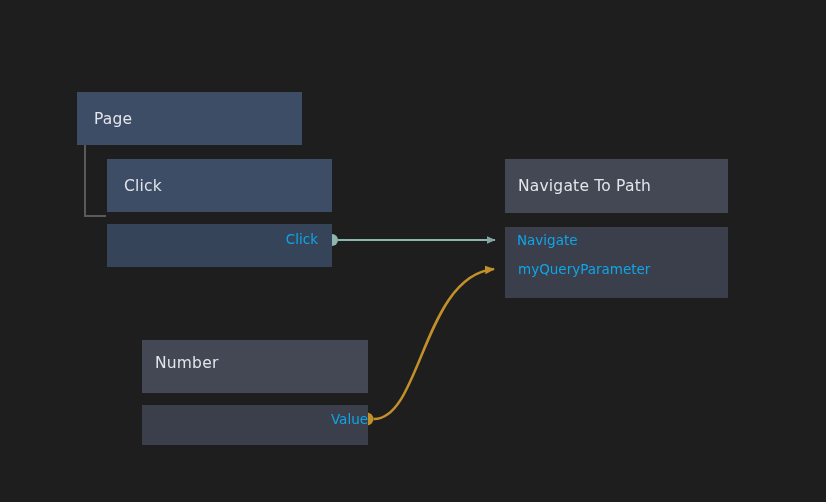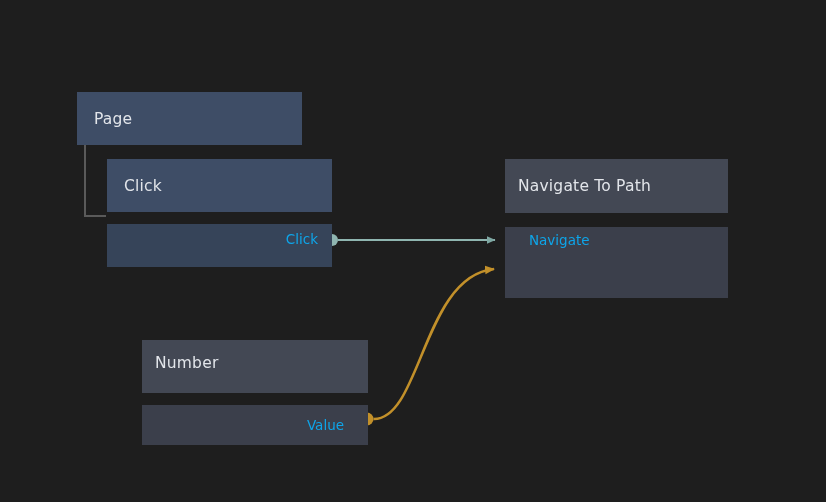--- a/index.html
+++ b/index.html
@@ -121,30 +121,33 @@
         <span class="port-label">Click</span>
       </div>
     </div>
   </div>
 
   <div class="node node-slate" style="left:505px; top:159px; width:223px; height:139px;text-align:right;">
     <div class="node-header" style="height:54px; padding:0 0 0 13px;">
       <span class="node-title">Navigate To Path</span>
     </div>
     <div class="node-body" style="height:85px;">
-      <div class="port-row in" style="height:26px; padding:0 0 0 24px; margin-top:14px;">
+      <div class="port-row in" style="height:26px; padding:0 0 0 12px; margin-top:14px;">
         <span class="port-label">Navigate</span>
+      </div>
+      <div class="port-row in" style="height:26px; padding:0 0 0 13px; margin-top:3px;">
+        <span class="port-label">myQueryParameter</span>
       </div>
     </div>
   </div>
 
   <div class="node node-slate" style="left:142px; top:340px; width:226px; height:105px;">
     <div class="node-header" style="height:53px; padding:0 0 8px 13px;">
       <span class="node-title">Number</span>
     </div>
     <div class="node-body" style="height:52px;">
-      <div class="port-row out" style="height:28px; padding:0 24px 0 0; margin-top:12px;align-items:flex-end;">
+      <div class="port-row out" style="height:28px; padding:0 0 0 0; margin-top:12px;">
         <span class="port-label">Value</span>
       </div>
     </div>
   </div>
 
 </div>
 
 </body></html>

